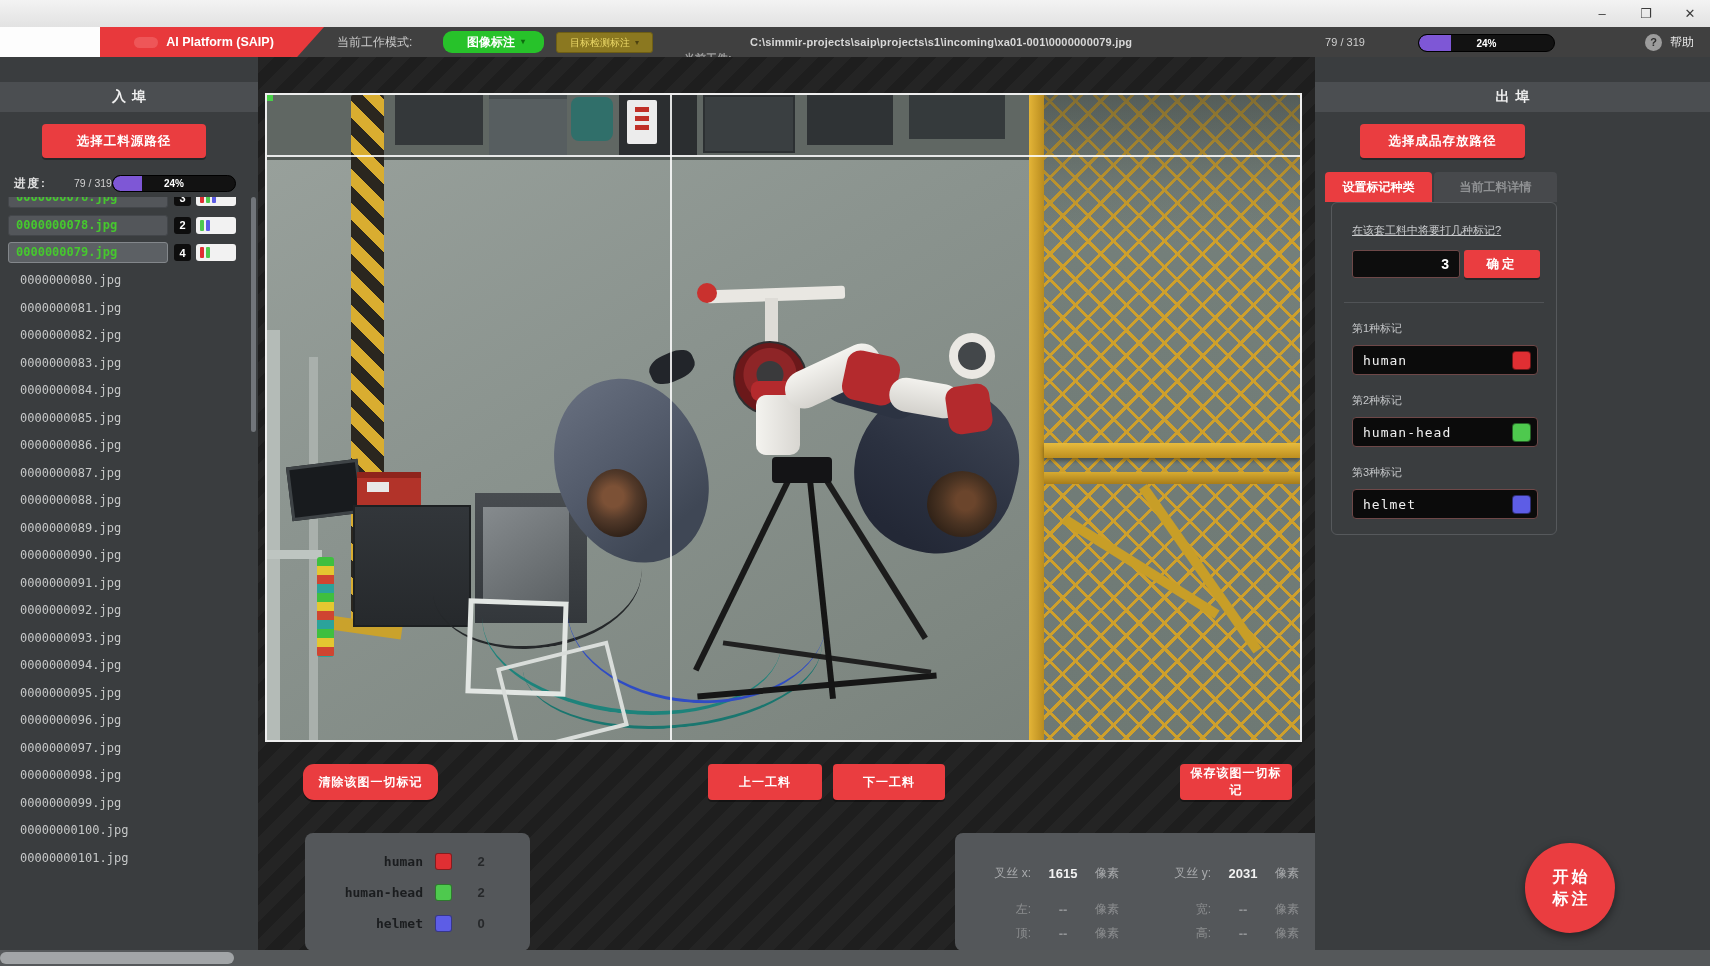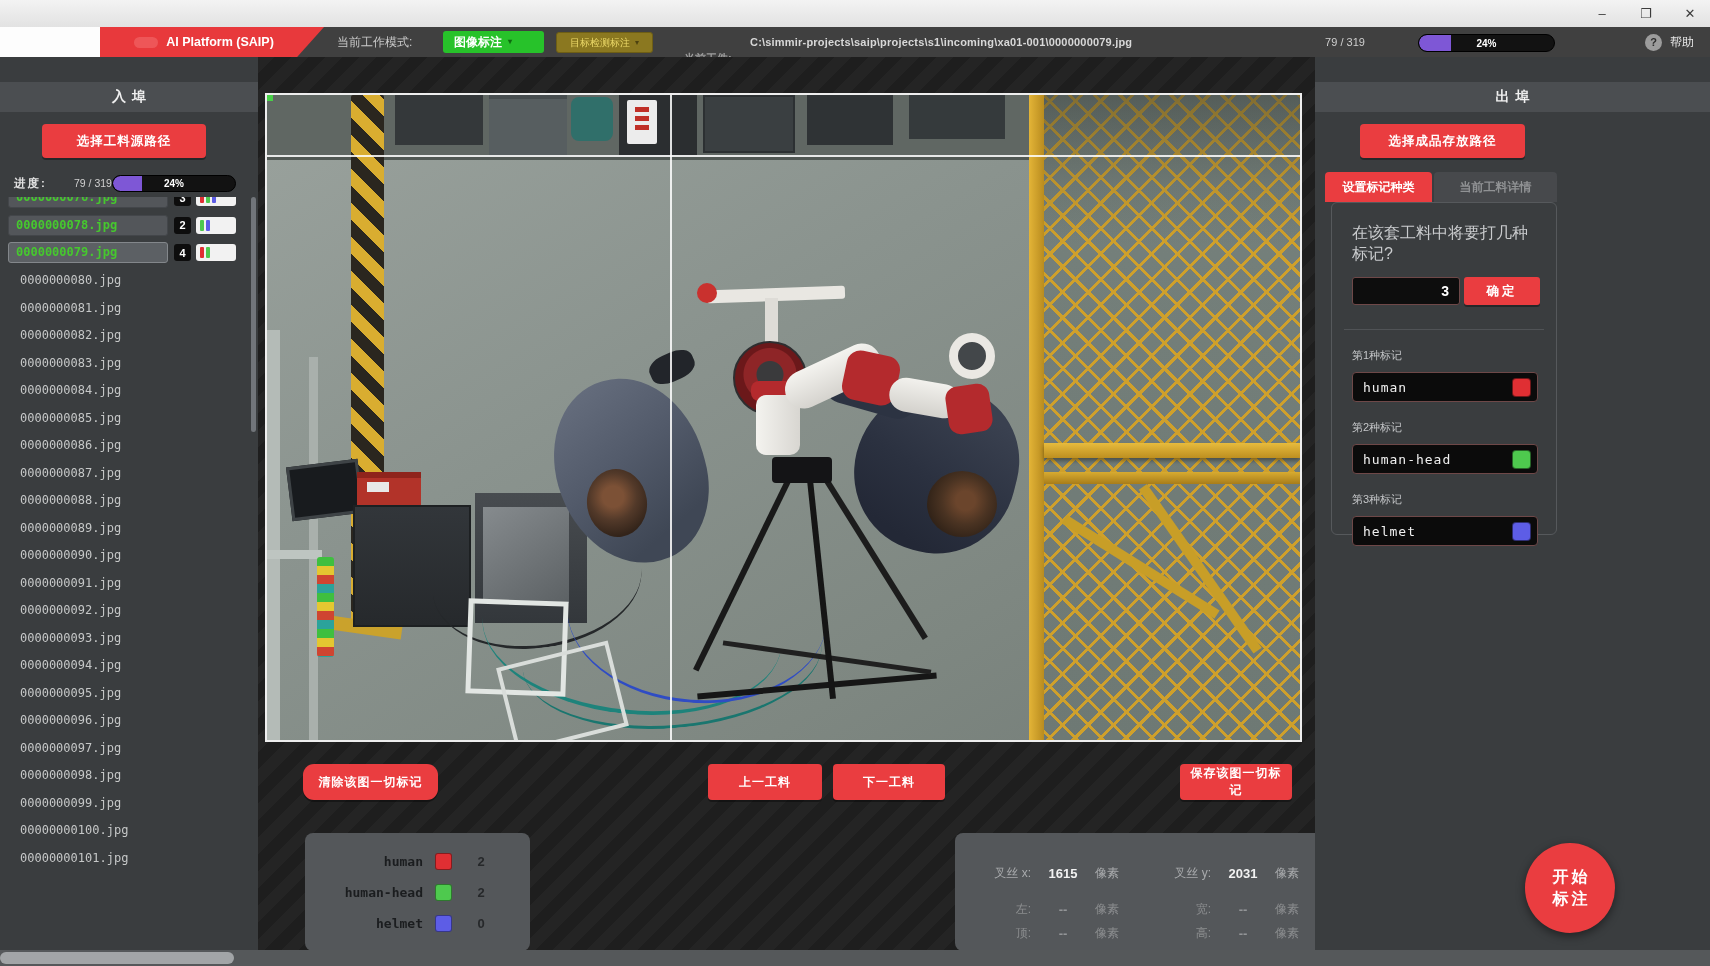--- a/index.html
+++ b/index.html
@@ -17,22 +17,22 @@
   .appbar{position:absolute;left:0;top:27px;width:1710px;height:30px;background:#404040;}
   .white-block{position:absolute;left:0;top:0;width:122px;height:30px;background:#fdfdfd;}
   .brand-band{position:absolute;left:100px;top:0;width:224px;height:30px;background:#e8393c;
     clip-path:polygon(0 0,100% 0,88% 100%,0 100%);
     color:#fff;font-size:12.5px;font-weight:bold;display:flex;align-items:center;justify-content:center;
     padding-right:16px;box-sizing:border-box;}
   .brand-mark{width:24px;height:11px;background:#f26a6a;opacity:.6;border-radius:6px;margin-right:8px;}
   .mode-label{position:absolute;left:337px;top:0;height:30px;display:flex;align-items:center;
     color:#c9c9c9;font-size:12px;}
   .btn-green{position:absolute;left:443px;top:4px;width:101px;height:22px;background:#27c22a;
-    border:none;border-radius:3px;color:#fff;font-size:12px;font-weight:bold;
-    display:flex;align-items:center;gap:6px;cursor:pointer;padding-left:11px;}
+    border:none;border-radius:9px;color:#fff;font-size:12px;font-weight:bold;
+    display:flex;align-items:center;justify-content:center;gap:6px;cursor:pointer;padding-left:11px;}
   .btn-green .caret{color:rgba(0,60,0,.65);}
   .btn-olive{position:absolute;left:556px;top:5px;width:97px;height:21px;background:#8b7820;
     border:1px solid #6e5e15;border-radius:3px;color:#ecd968;font-size:10px;
     display:flex;align-items:center;justify-content:center;gap:5px;cursor:pointer;box-sizing:border-box;}
   .btn-olive .caret{color:#4d4210;}
   .caret{font-size:8px;line-height:1;}
   .file-label{position:absolute;left:684px;top:16px;height:30px;display:flex;align-items:center;
     color:#9f9f9f;font-size:11px;font-weight:bold;}
   .file-path{position:absolute;left:750px;top:0;height:30px;display:flex;align-items:center;
     color:#d8d8d8;font-size:11px;font-weight:bold;letter-spacing:.2px;}
@@ -196,21 +196,21 @@
   .c-row.dim .c-label,.c-row.dim .c-unit{color:#8b8d8f;}
   .c-row.dim .c-value{color:#939597;}
 
   
   .tab{position:absolute;top:115px;height:30px;border-radius:4px 4px 0 0;font-size:12px;font-weight:bold;
     display:flex;align-items:center;justify-content:center;cursor:pointer;box-sizing:border-box;}
   .tab.active{left:10px;width:107px;background:#ea3d40;color:#fff;}
   .tab.inactive{left:119px;width:123px;background:#47494c;color:#909294;}
   .panel-box{position:absolute;left:16px;top:145px;width:226px;height:333px;border:1px solid #56595c;
     border-radius:6px;box-sizing:border-box;}
-  .q{margin:20px 16px 12px 20px;color:#c9cbcd;font-size:16px;}
+  .q{margin:20px 16px 12px 20px;color:#c9cbcd;font-size:11px;text-decoration:underline;}
   .count-row{display:flex;margin:12px 0 0 20px;}
   .count-input{width:108px;height:28px;background:#0d0d0d;border:1px solid #6e4848;border-radius:3px;
     color:#fff;font-size:14px;font-weight:bold;text-align:right;padding-right:10px;box-sizing:border-box;line-height:26px;}
   .confirm-btn{width:76px;height:28px;margin-left:4px;font-size:12.5px;letter-spacing:3px;border-radius:3px;}
   .divider{height:1px;background:#505356;margin:24px 12px 0 12px;}
   .label-group{margin:18px 0 0 20px;}
   .lg-title{color:#c4c6c8;font-size:11px;}
   .lg-input{margin-top:9px;width:186px;height:30px;background:#0b0b0b;border:1px solid #6e4848;border-radius:4px;
     display:flex;align-items:center;box-sizing:border-box;padding:0 6px 0 10px;}
   .lg-value{flex:1;color:#f0f0f0;font-size:13px;font-family:"DejaVu Sans Mono",monospace;letter-spacing:1px;}

